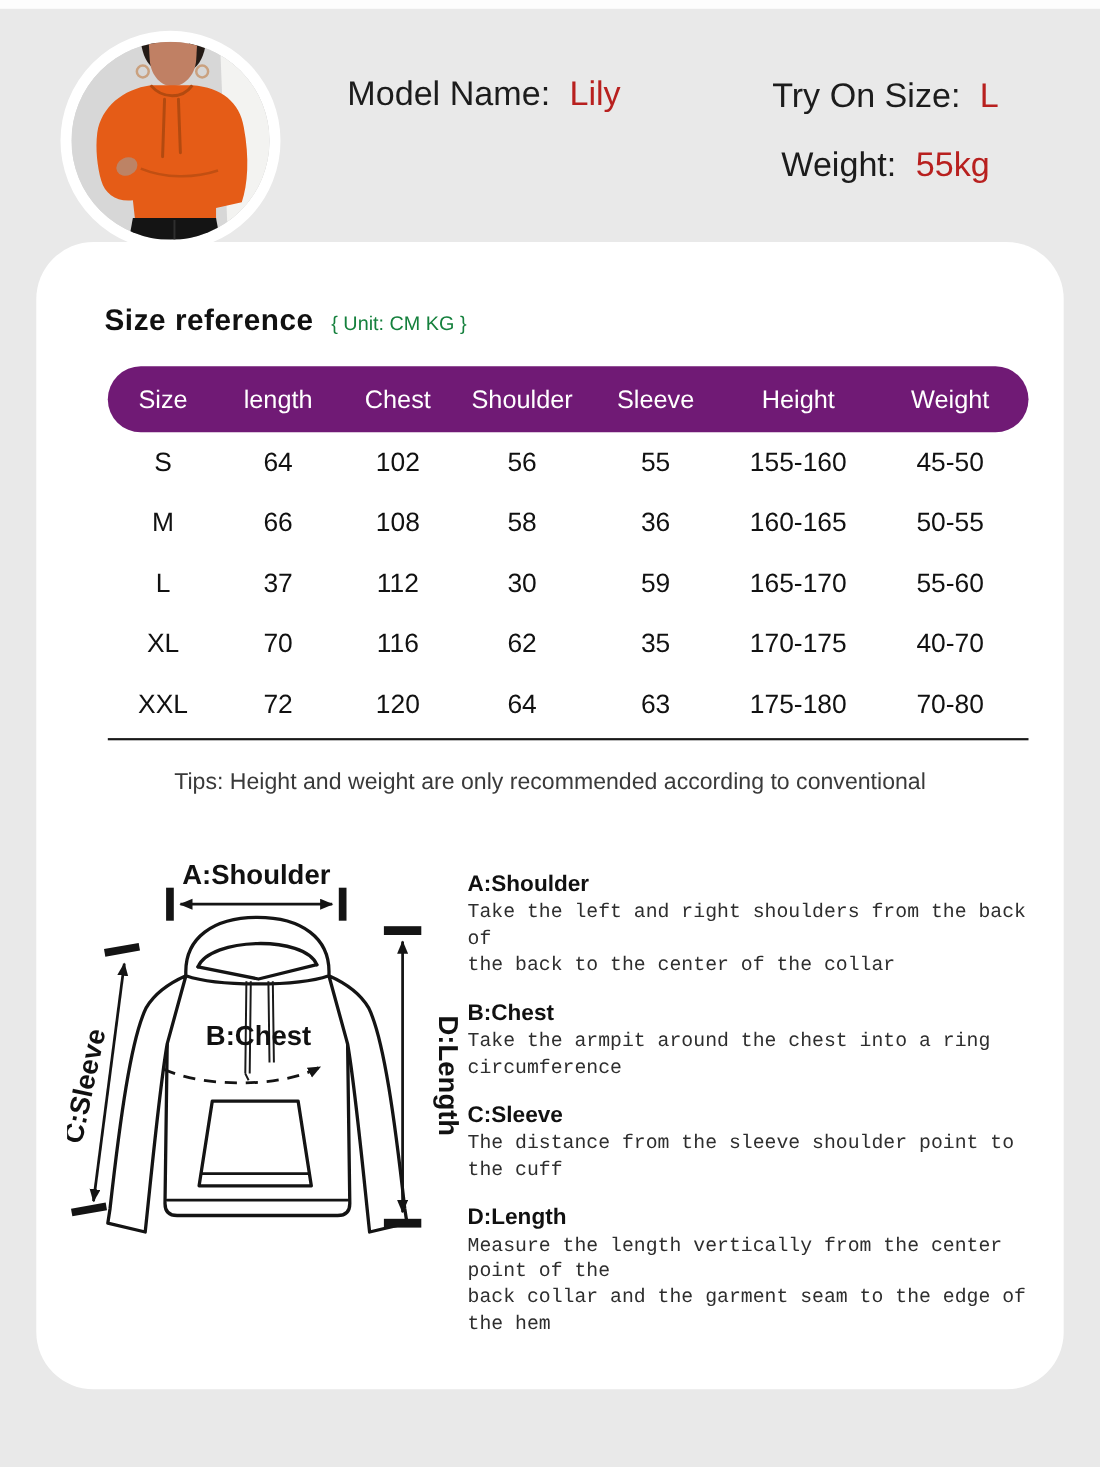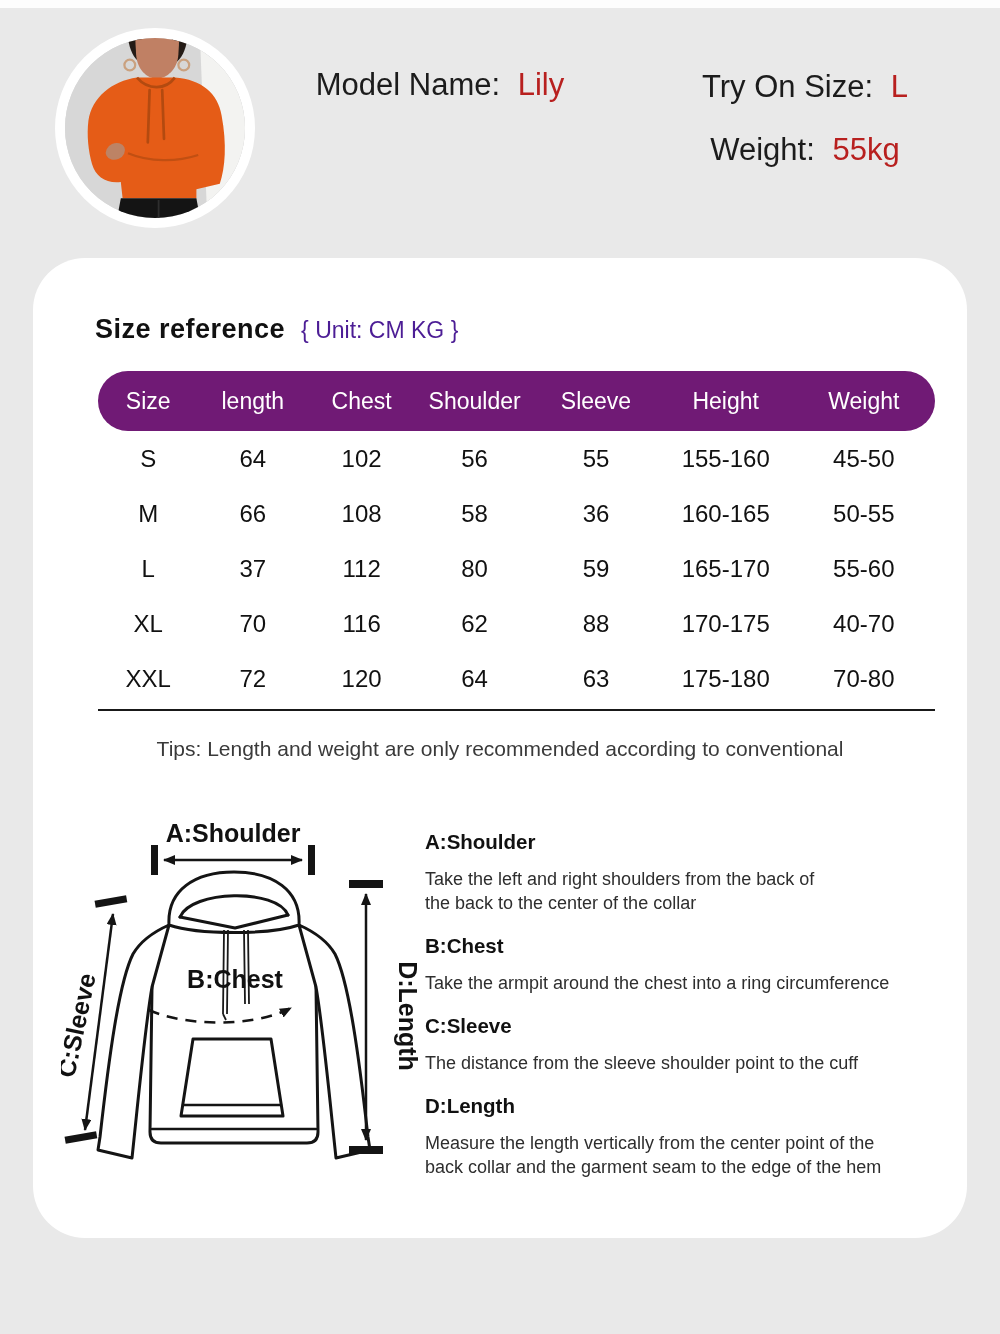--- a/index.html
+++ b/index.html
@@ -2,57 +2,57 @@
 <html><head>
 <meta charset="utf-8">
 <style>
   html,body{margin:0;padding:0;}
   body{width:1000px;height:1334px;background:#e9e9e9;overflow:hidden;
        font-family:"Liberation Sans","DejaVu Sans",sans-serif;color:#1a1a1a;}
   .page{position:relative;width:1000px;height:1334px;background:#e9e9e9;}
   .top-strip{position:absolute;top:0;left:0;width:100%;height:8px;background:#fdfdfd;}
 
   
-  .hero{position:relative;height:258px;}
+  .hero{position:relative;height:220px;}
   .photo-circle{position:absolute;left:55px;top:28px;width:200px;height:200px;
     border-radius:50%;border:10px solid #fff;box-sizing:border-box;overflow:hidden;background:#d7d7d7;}
   .photo-circle svg{display:block;width:100%;height:100%;}
   .hero-col{position:absolute;text-align:center;}
   .hero-col-left{left:250px;top:66px;width:380px;}
   .hero-col-right{left:650px;top:68px;width:310px;}
   .hero-line{font-size:31px;line-height:37px;white-space:nowrap;}
   .hero-line + .hero-line{margin-top:26px;}
   .hero-label{color:#1c1c1c;}
   .hero-value{color:#b8201f;margin-left:9px;}
 
   
   .card{margin:0 33px;background:#fff;border-radius:52px;padding:56px 0 46px 0;box-sizing:border-box;}
   .card-title-row{margin-left:62px;display:flex;align-items:baseline;}
   .card-title{font-size:27px;font-weight:bold;margin:0;letter-spacing:.5px;color:#111;}
-  .unit-note{font-size:23px;color:#4c1d95;margin-left:16px;}
+  .unit-note{font-size:18px;color:#15803d;margin-left:16px;}
 
   
   .table-wrap{margin:26px 32px 0 65px;}
   .trow,.thead{display:flex;align-items:center;}
   .thead{background:#701a75;color:#fff;height:60px;border-radius:30px;font-size:23px;}
   .trow{height:55px;font-size:24px;color:#111;}
   .cell{text-align:center;}
   .c0{width:12%;}.c1{width:13%;}.c2{width:13%;}.c3{width:14%;}.c4{width:15%;}.c5{width:16%;}.c6{width:17%;}
   .table-divider{margin:3px 32px 0 65px;border-top:2px solid #191919;}
 
   .tips{margin:24px 40px 0 40px;text-align:center;font-size:21px;color:#3a3a3a;line-height:1.38;}
 
   
   .measure-section{display:flex;margin:38px 20px 0 28px;}
   .diagram{flex:none;width:360px;}
   .diagram svg{display:block;}
   .guide{flex:1;padding:28px 14px 0 4px;}
   .guide h3{font-size:20.5px;font-weight:bold;color:#111;margin:0;}
   .guide .g-item + .g-item h3{margin-top:18px;}
-  .guide p{font-size:18px;color:#2e2e2e;line-height:1.33;margin:14px 0 0 0;white-space:pre-line;}
+  .guide p{font-size:18px;color:#2e2e2e;line-height:1.33;margin:3px 0 0 0;white-space:pre-line;font-family:Liberation Mono, monospace;}
 
   .diag-label{font-family:"Liberation Sans","DejaVu Sans",sans-serif;font-size:25px;font-weight:bold;fill:#111;}
 </style>
 </head>
 <body>
 
 <div class="page">
   <div class="top-strip"></div>
 
   <header class="hero">
@@ -126,48 +126,48 @@
         <span class="cell c2">108</span>
         <span class="cell c3">58</span>
         <span class="cell c4">36</span>
         <span class="cell c5">160-165</span>
         <span class="cell c6">50-55</span>
       </div>
       <div class="trow">
         <span class="cell c0">L</span>
         <span class="cell c1">37</span>
         <span class="cell c2">112</span>
-        <span class="cell c3">80</span>
+        <span class="cell c3">30</span>
         <span class="cell c4">59</span>
         <span class="cell c5">165-170</span>
         <span class="cell c6">55-60</span>
       </div>
       <div class="trow">
         <span class="cell c0">XL</span>
         <span class="cell c1">70</span>
         <span class="cell c2">116</span>
         <span class="cell c3">62</span>
-        <span class="cell c4">88</span>
+        <span class="cell c4">35</span>
         <span class="cell c5">170-175</span>
         <span class="cell c6">40-70</span>
       </div>
       <div class="trow">
         <span class="cell c0">XXL</span>
         <span class="cell c1">72</span>
         <span class="cell c2">120</span>
         <span class="cell c3">64</span>
         <span class="cell c4">63</span>
         <span class="cell c5">175-180</span>
         <span class="cell c6">70-80</span>
       </div>
     </div>
     <div class="table-divider"></div>
 
     <p class="tips">
-      <span>Tips: Length and weight are only recommended according to conventional</span><br>
+      <span>Tips: Height and weight are only recommended according to conventional</span><br>
     </p>
 
     <div class="measure-section">
       <div class="diagram">
         <svg viewBox="0 0 360 390" width="360" height="390" aria-hidden="true">
           <defs>
             <marker id="ah-end" markerWidth="14" markerHeight="12" refX="11" refY="5" orient="auto" markerUnits="userSpaceOnUse">
               <path d="M0,0 L12,5 L0,10 Z" fill="#141414"></path>
             </marker>
             <marker id="ah-start" markerWidth="14" markerHeight="12" refX="11" refY="5" orient="auto-start-reverse" markerUnits="userSpaceOnUse">

